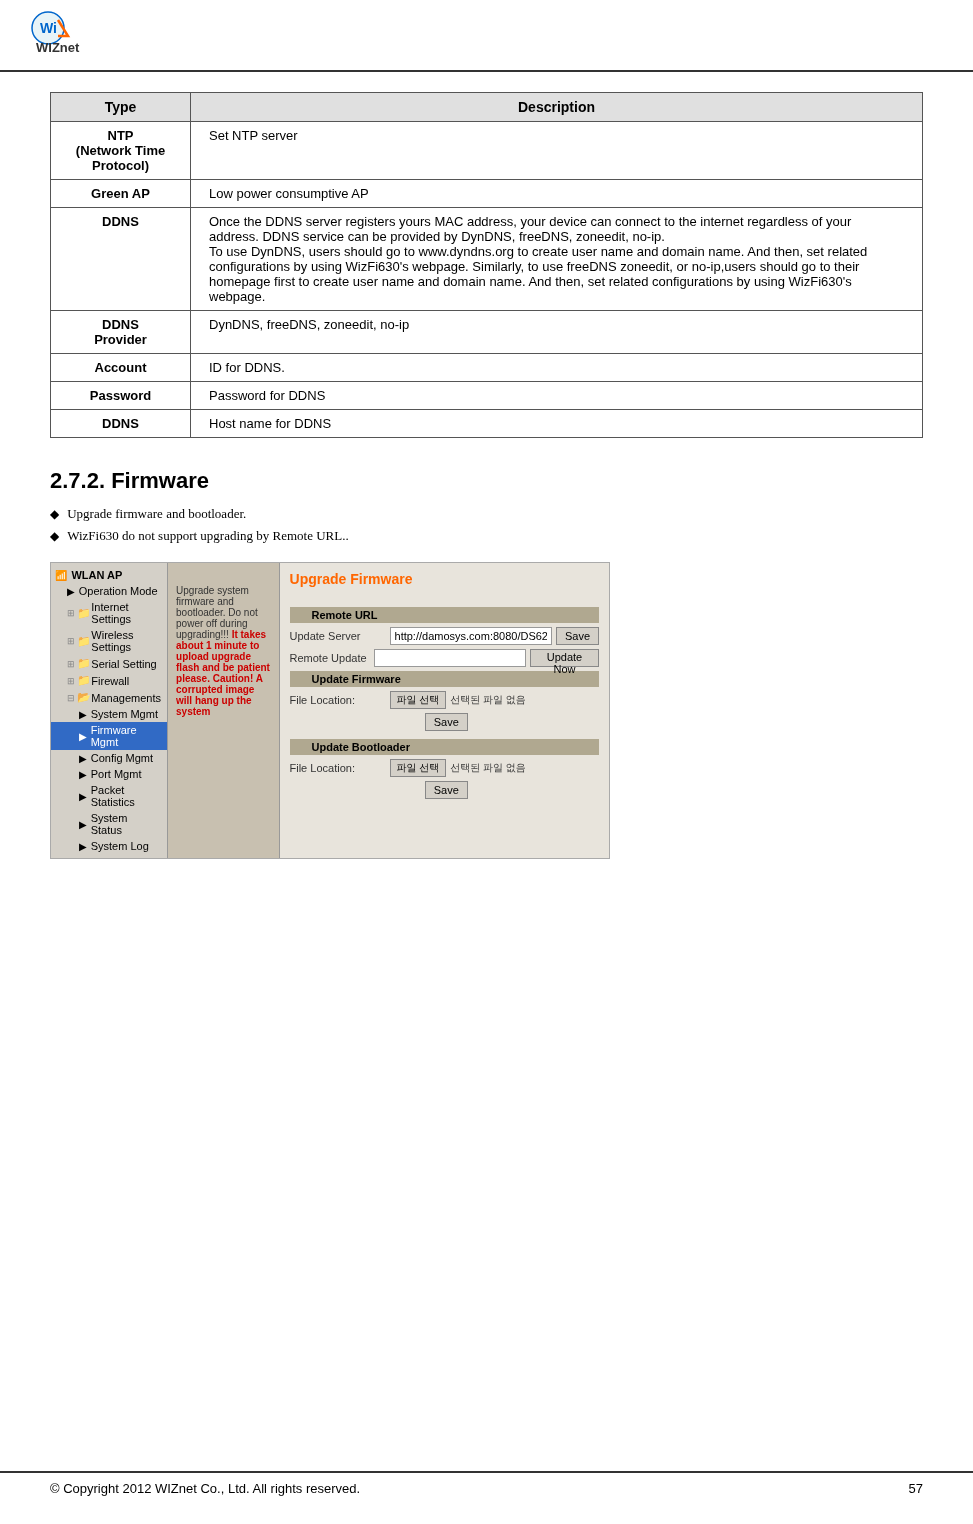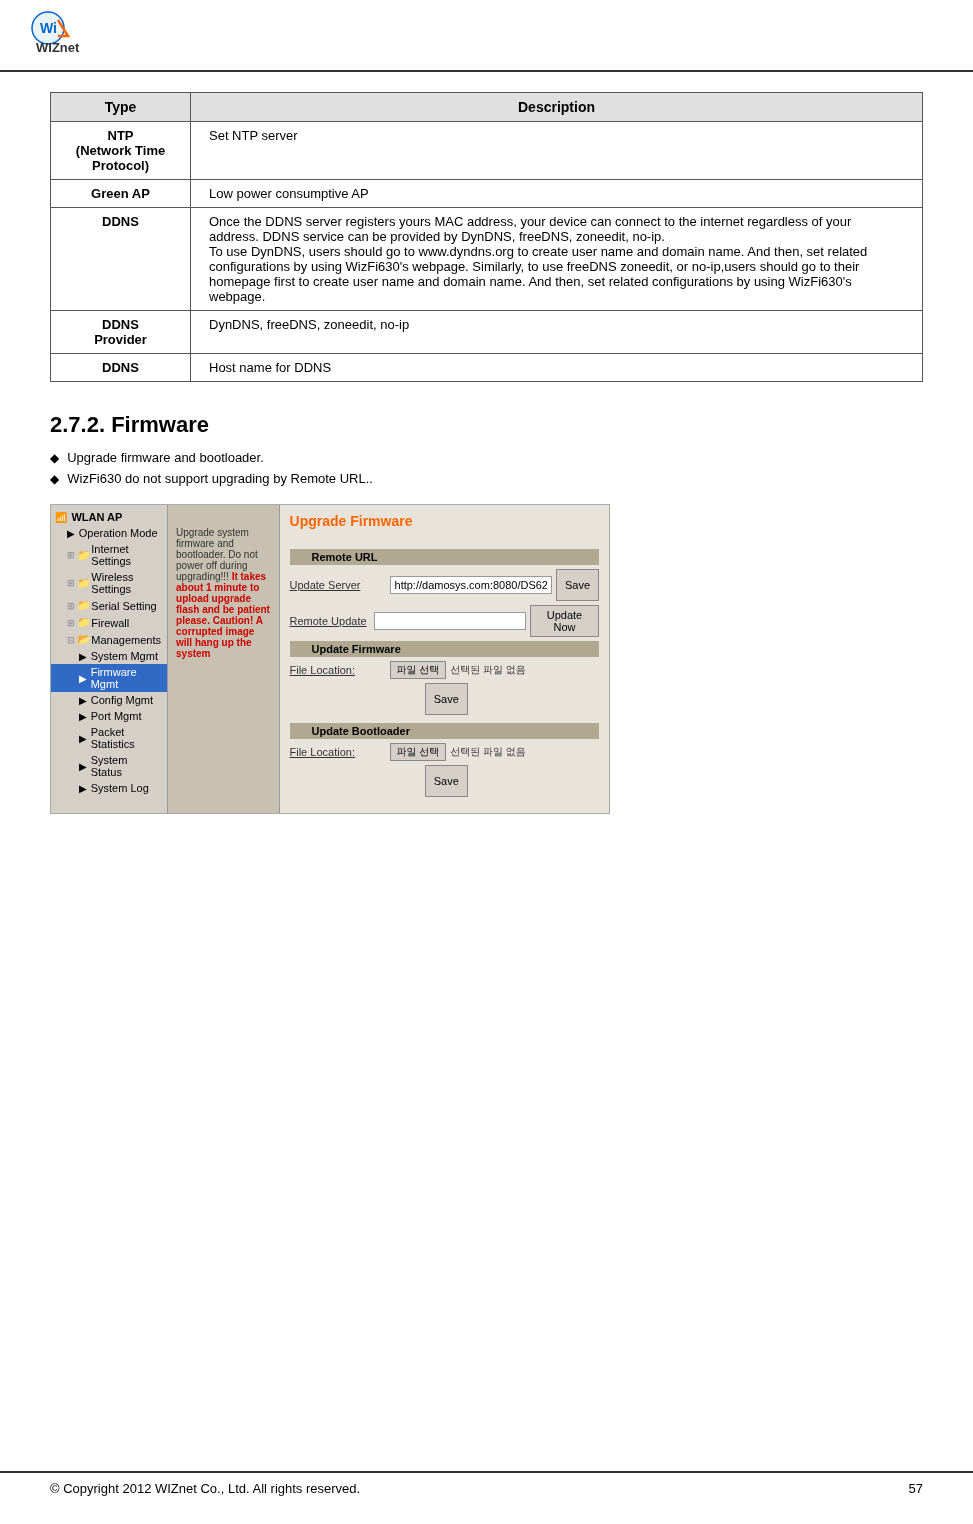--- a/index.html
+++ b/index.html
@@ -72,20 +72,21 @@
 
     
     .bullet-list {
       list-style: none;
       margin-bottom: 18px;
     }
     .bullet-list li {
       margin-bottom: 6px;
       display: flex;
       align-items: center;
+      font-family: Liberation Serif, serif;
     }
     .bullet-list li::before {
       content: '◆';
       color: #000;
       margin-right: 8px;
       font-size: 12px;
       margin-top: 1px;
     }
 
     
@@ -167,38 +168,37 @@
     }
     .ss-form-row {
       display: flex;
       align-items: center;
       margin-bottom: 4px;
       font-size: 11px;
     }
     .ss-form-label {
       width: 100px;
       color: #333;
-      text-decoration: underline;
     }
     .ss-form-input {
       flex: 1;
       background: #fff;
       border: 1px solid #999;
       padding: 1px 4px;
       font-size: 11px;
       height: 18px;
     }
     .ss-btn {
       background: #d4d0c8;
       border: 1px solid #888;
       padding: 1px 8px;
       font-size: 11px;
       margin-left: 4px;
       cursor: pointer;
-      height: 32px;
+      height: 18px;
     }
     .ss-file-btn {
       background: #d4d0c8;
       border: 1px solid #888;
       padding: 1px 6px;
       font-size: 10px;
       cursor: pointer;
     }
     .ss-file-text {
       font-size: 10px;
@@ -259,20 +259,28 @@
         <td>Green AP</td>
         <td>Low power consumptive AP</td>
       </tr>
       <tr>
         <td>DDNS</td>
         <td>Once the DDNS server registers yours MAC address, your device can connect to the internet regardless of your address. DDNS service can be provided by DynDNS, freeDNS, zoneedit, no-ip.<br>To use DynDNS, users should go to www.dyndns.org to create user name and domain name. And then, set related configurations by using WizFi630's webpage. Similarly, to use freeDNS zoneedit, or no-ip,users should go to their homepage first to create user name and domain name. And then, set related configurations by using WizFi630's webpage.</td>
       </tr>
       <tr>
         <td class="multi-line-header">DDNS<br>Provider</td>
         <td>DynDNS, freeDNS, zoneedit, no-ip</td>
+      </tr>
+      <tr>
+        <td>Account</td>
+        <td>ID for DDNS.</td>
+      </tr>
+      <tr>
+        <td>Password</td>
+        <td>Password for DDNS</td>
       </tr>
       <tr>
         <td>DDNS</td>
         <td>Host name for DDNS</td>
       </tr>
     </tbody>
   </table>
 
   <div class="section-heading">
     <span>2.7.2.  Firmware</span>

